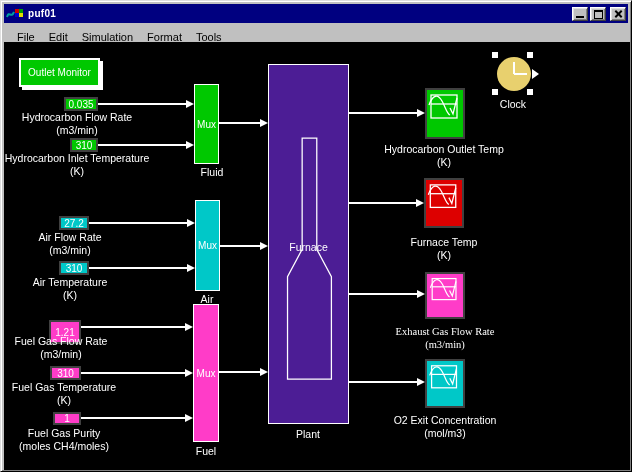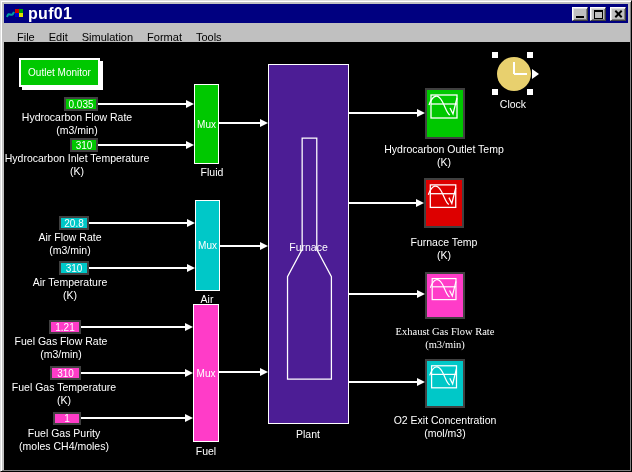--- a/index.html
+++ b/index.html
@@ -10,21 +10,21 @@
     border:1px solid; border-color:#dfdfdf #000 #000 #dfdfdf;
     box-shadow: inset 1px 1px 0 #fff, inset -1px -1px 0 #808080;
     padding:3px;
     font-family:"Liberation Sans", sans-serif;
   }
   .titlebar {
     position:absolute; left:3px; top:3px; right:3px; height:19px;
     background:#000080; display:flex; align-items:center; padding:0 2px;
   }
   .app-icon { width:18px; height:14px; margin-right:4px; display:inline-block; }
-  .title { color:#fff; font-size:16px; font-weight:bold; flex:1; letter-spacing:0.3px; }
+  .title { color:#fff; font-size:10px; font-weight:bold; flex:1; letter-spacing:0.3px; }
   .winbtns { display:flex; gap:2px; }
   .wbtn {
     width:16px; height:14px; background:#c0c0c0;
     border:1px solid; border-color:#fff #404040 #404040 #fff;
     box-shadow: inset 1px 1px 0 #dfdfdf, inset -1px -1px 0 #808080;
     display:flex; align-items:flex-end; justify-content:center; position:relative;
   }
   .wbtn.closebtn { margin-left:2px; }
   .g-min { width:8px; height:2px; background:#000; margin-bottom:2px; }
   .g-max { width:9px; height:9px; border:1px solid #000; border-top:2px solid #000; margin-bottom:1px; }
@@ -125,33 +125,33 @@
         <div>Hydrocarbon Flow Rate</div>
         <div>(m3/min)</div>
       </div>
 
     <div class="blk green" style="left:66px;top:96px;width:28px;height:14px;">310</div>
     <div class="lbl" style="left:73px;top:110px;">
         <div>Hydrocarbon Inlet Temperature</div>
         <div>(K)</div>
       </div>
 
-    <div class="blk cyan" style="left:55px;top:174px;width:30px;height:14px;">20.8</div>
+    <div class="blk cyan" style="left:55px;top:174px;width:30px;height:14px;">27.2</div>
     <div class="lbl" style="left:66px;top:189px;">
         <div>Air Flow Rate</div>
         <div>(m3/min)</div>
       </div>
 
     <div class="blk cyan" style="left:55px;top:219px;width:30px;height:14px;">310</div>
     <div class="lbl" style="left:66px;top:234px;">
         <div>Air Temperature</div>
         <div>(K)</div>
       </div>
 
-    <div class="blk magenta" style="left:45px;top:278px;width:32px;height:14px;">1.21</div>
+    <div class="blk magenta" style="left:45px;top:278px;width:32px;height:24px;">1.21</div>
     <div class="lbl" style="left:57px;top:293px;">
         <div>Fuel Gas Flow Rate</div>
         <div>(m3/min)</div>
       </div>
 
     <div class="blk magenta" style="left:46px;top:324px;width:31px;height:14px;">310</div>
     <div class="lbl" style="left:60px;top:339px;">
         <div>Fuel Gas Temperature</div>
         <div>(K)</div>
       </div>

